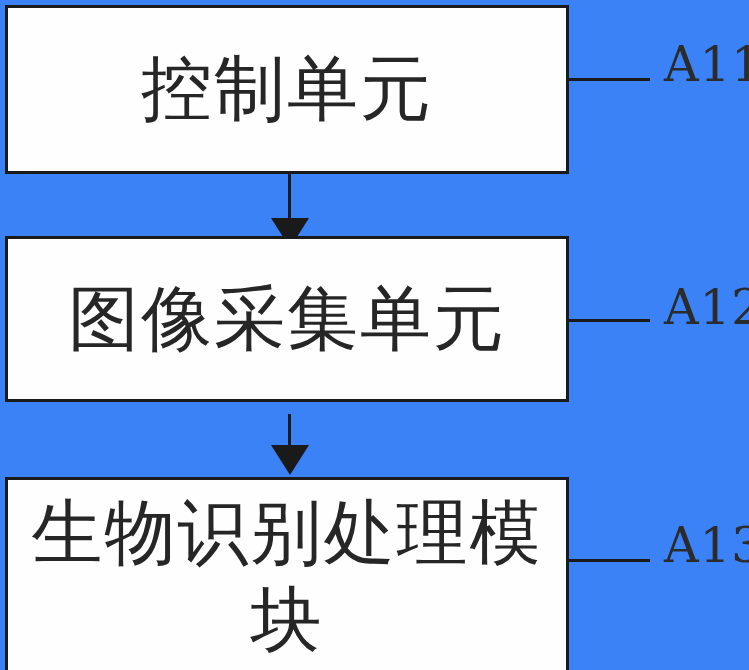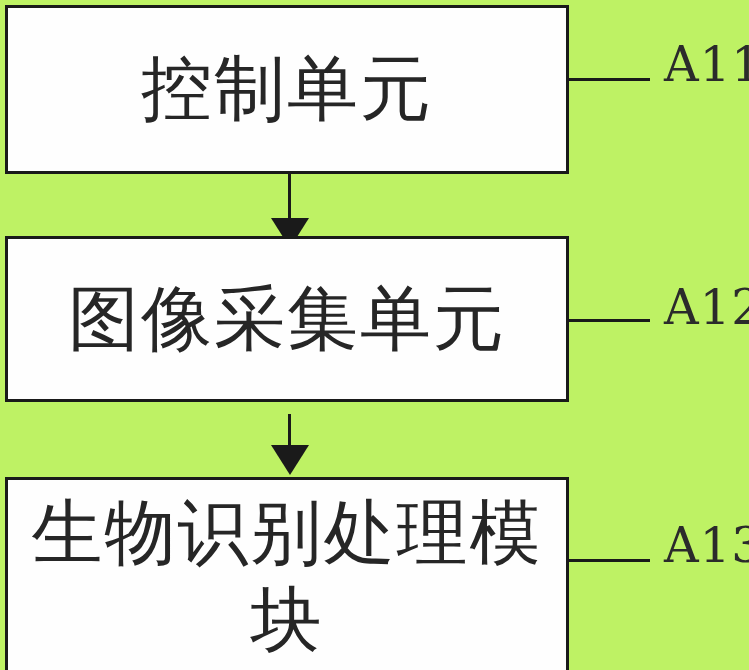--- a/index.html
+++ b/index.html
@@ -4,21 +4,21 @@
 <style>
   html, body {
     margin: 0;
     padding: 0;
     background: #ffffff;
   }
   #figure {
     position: relative;
     width: 749px;
     height: 670px;
-    background: #bef264;
+    background: #3b82f6;
     overflow: hidden;
     font-family: "DejaVu Serif", serif;
   }
   .node-box {
     position: absolute;
     left: 5px;
     width: 558px;
     border: 3px solid #1a1a1a;
     background: #fefefe;
     display: flex;

